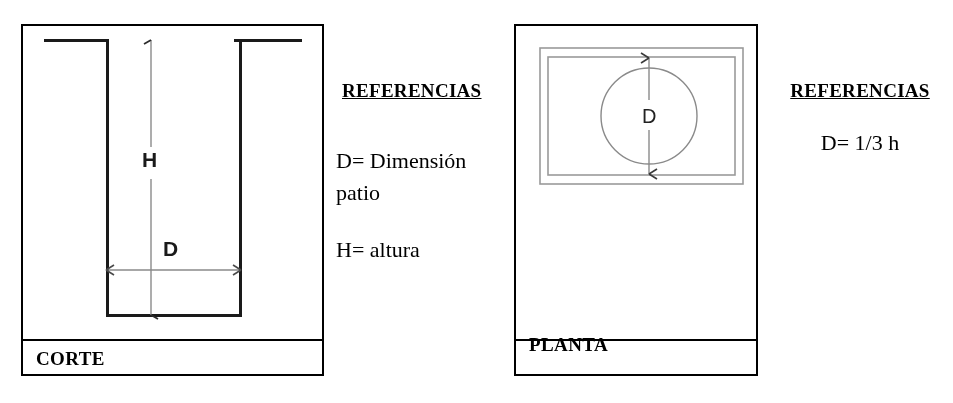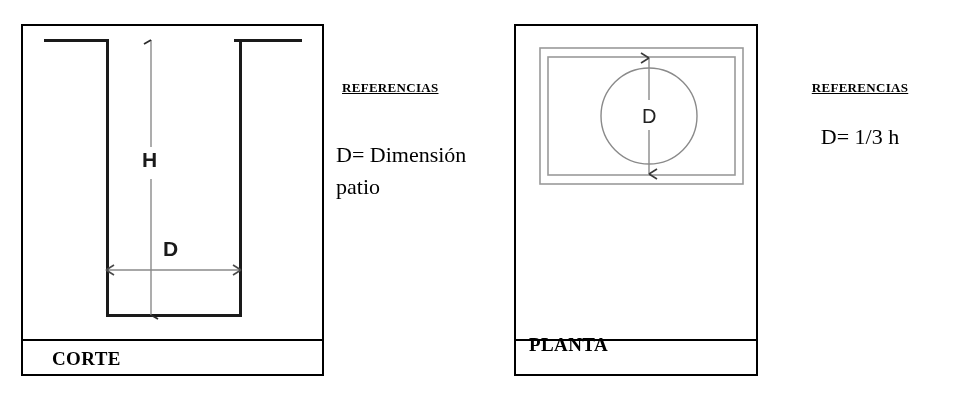--- a/index.html
+++ b/index.html
@@ -43,21 +43,21 @@
 
   .panel-caption {
     position: absolute;
     font-family: "Liberation Serif", serif;
     font-weight: bold;
     font-size: 19px;
     color: #000;
     letter-spacing: 0.4px;
     white-space: nowrap;
   }
-  #caption-corte  { left: 29px; top: 322px; }
+  #caption-corte  { left: 13px; top: 322px; }
   #caption-planta { left: 13px; top: 308px; }
 
   
   .wall {
     position: absolute;
     background: #1a1a1a;
   }
   .wall-h { height: 3px; }
   .wall-v { width: 3px; }
 
@@ -80,21 +80,21 @@
   
   .ref-block {
     position: absolute;
     font-family: "Liberation Serif", serif;
     color: #000;
   }
   #ref-block-1 { left: 336px; top: 80px; width: 168px; }
   #ref-block-2 { left: 775px; top: 80px; width: 170px; text-align: center; }
 
   .ref-title {
-    font-size: 13px;
+    font-size: 19px;
     font-weight: bold;
     text-decoration: underline;
     letter-spacing: 0.3px;
     white-space: nowrap;
     margin: 0;
   }
   #ref-block-1 .ref-title { margin-left: 6px; }
 
   .ref-line {
     font-size: 22px;
@@ -151,20 +151,21 @@
 
     <span class="dim-letter" style="left:140px; top:212px;">D</span>
 
     <div class="panel-divider" id="divider-corte"></div>
     <span class="panel-caption" id="caption-corte">CORTE</span>
   </div>
 
   <div class="ref-block" id="ref-block-1">
     <p class="ref-title">REFERENCIAS</p>
     <p class="ref-line ref-item-1">D= Dimensión patio</p>
+    <p class="ref-line ref-item-2">H= altura</p>
   </div>
 
   <div class="panel" id="panel-planta">
 
     <svg id="planta-drawing" style="position:absolute; left:0; top:0;" width="244" height="310">
       <defs>
         <marker id="ptip-up" markerWidth="12" markerHeight="12" refX="6" refY="2" orient="auto" markerUnits="userSpaceOnUse">
           <path d="M6,2 L1,10" stroke="#3a3a3a" stroke-width="1.6" fill="none"></path>
           <path d="M6,2 L11,10" stroke="#3a3a3a" stroke-width="1.6" fill="none"></path>
         </marker>

